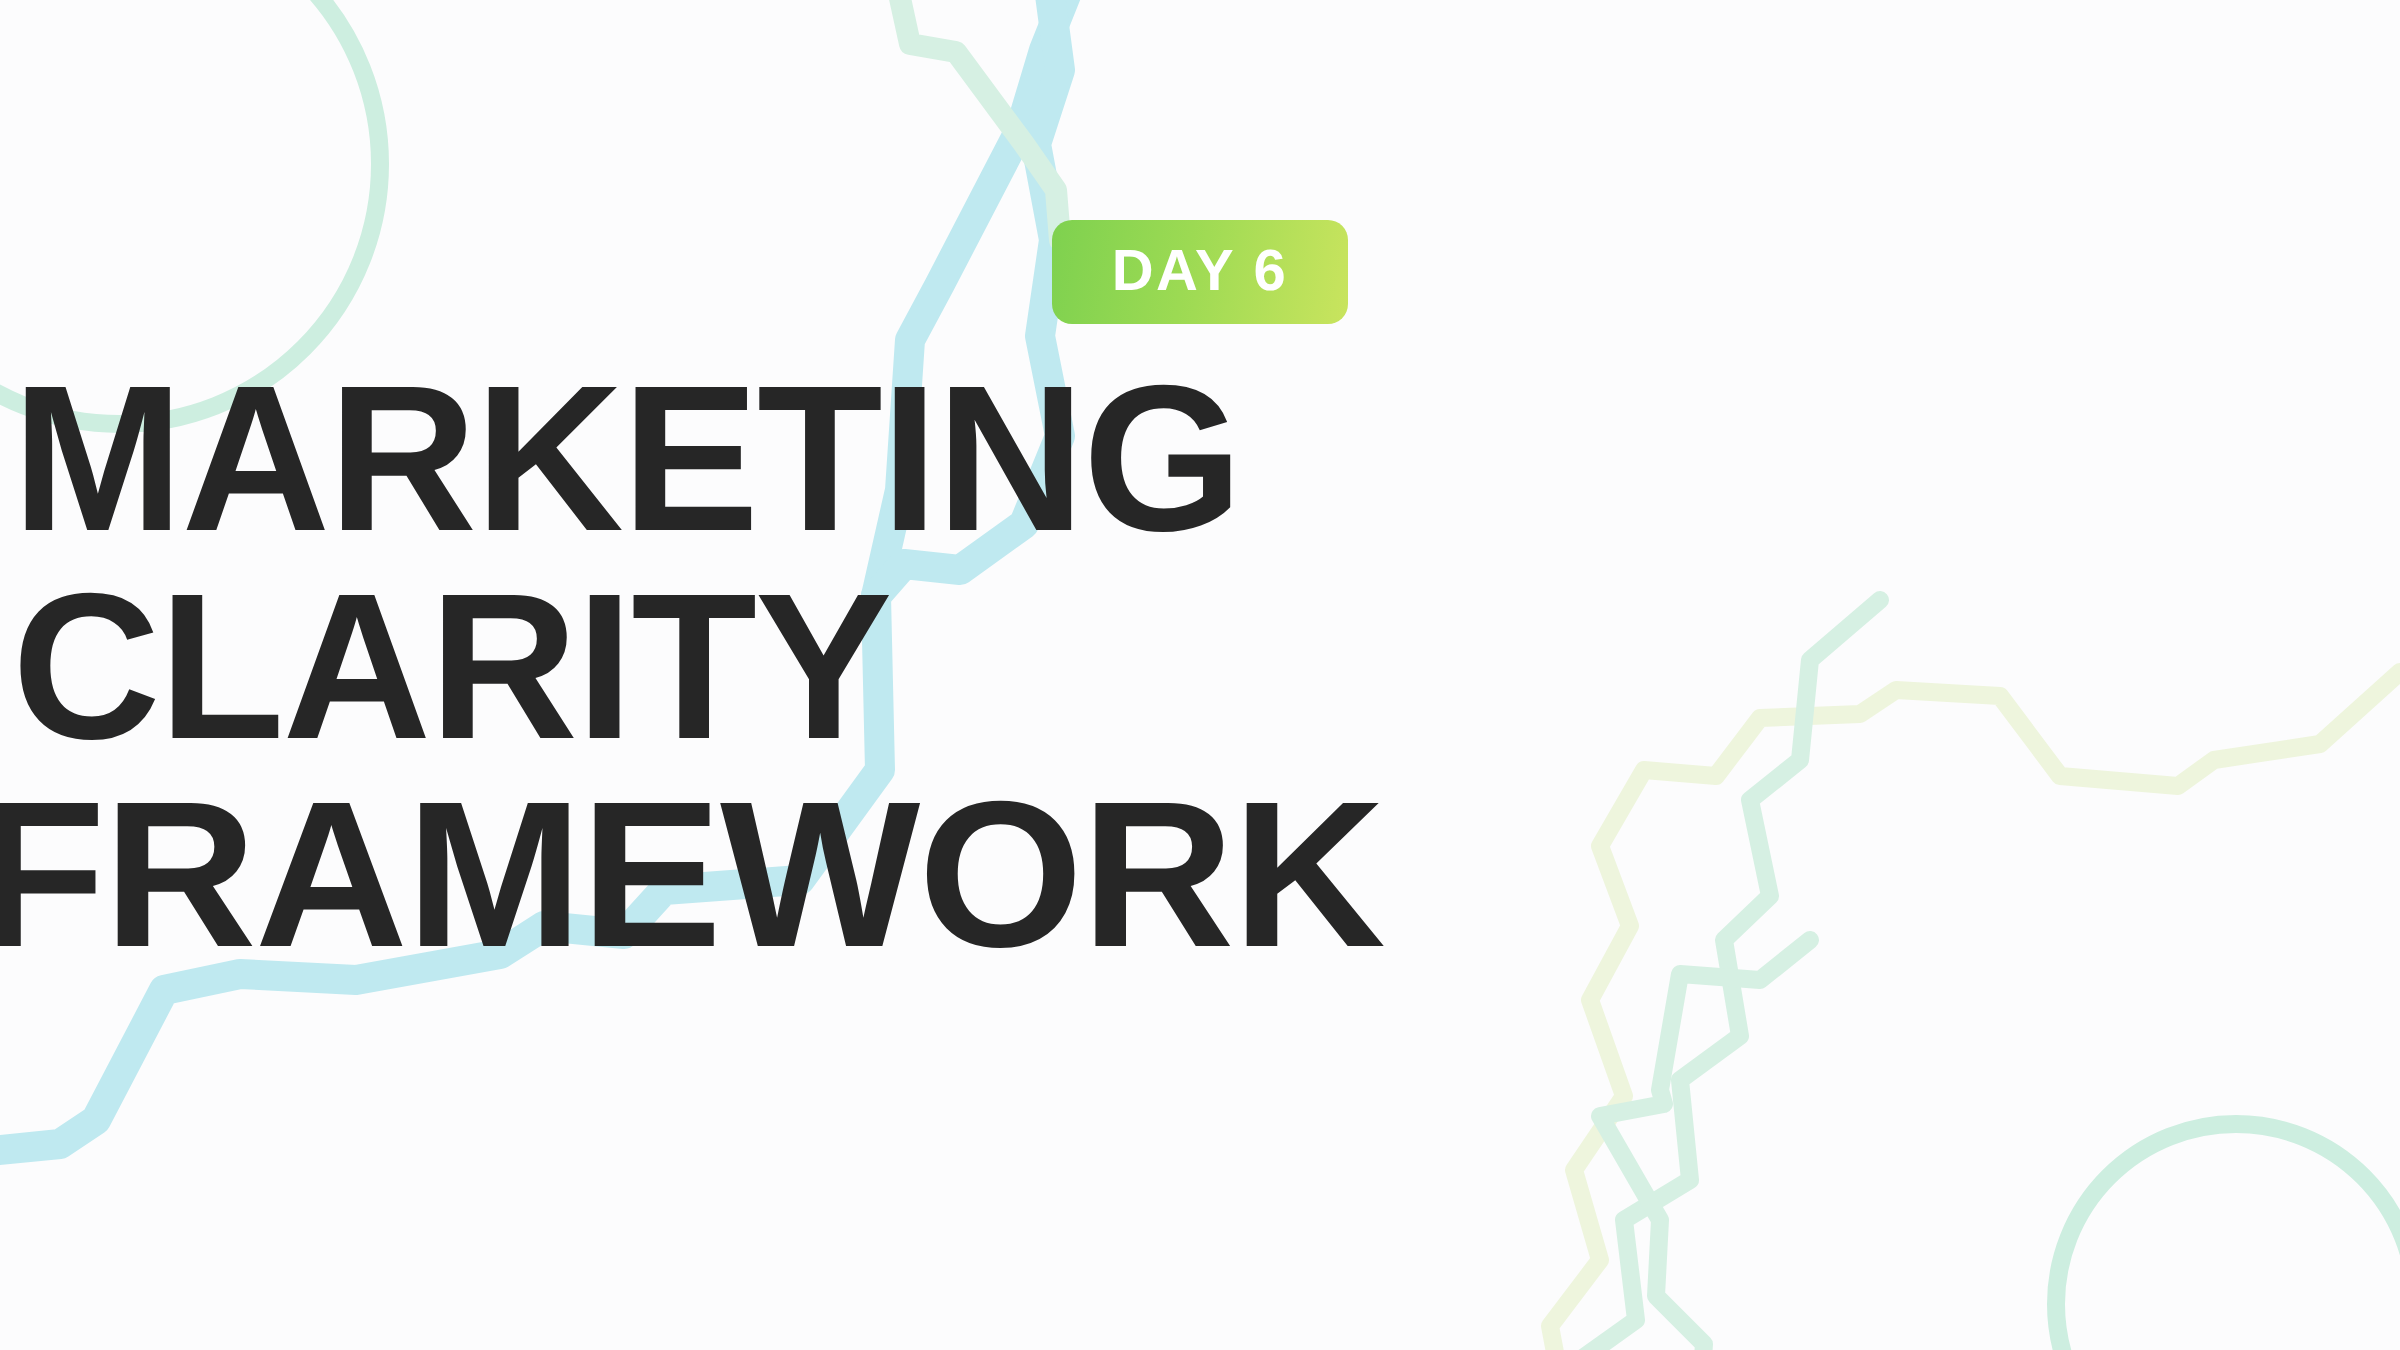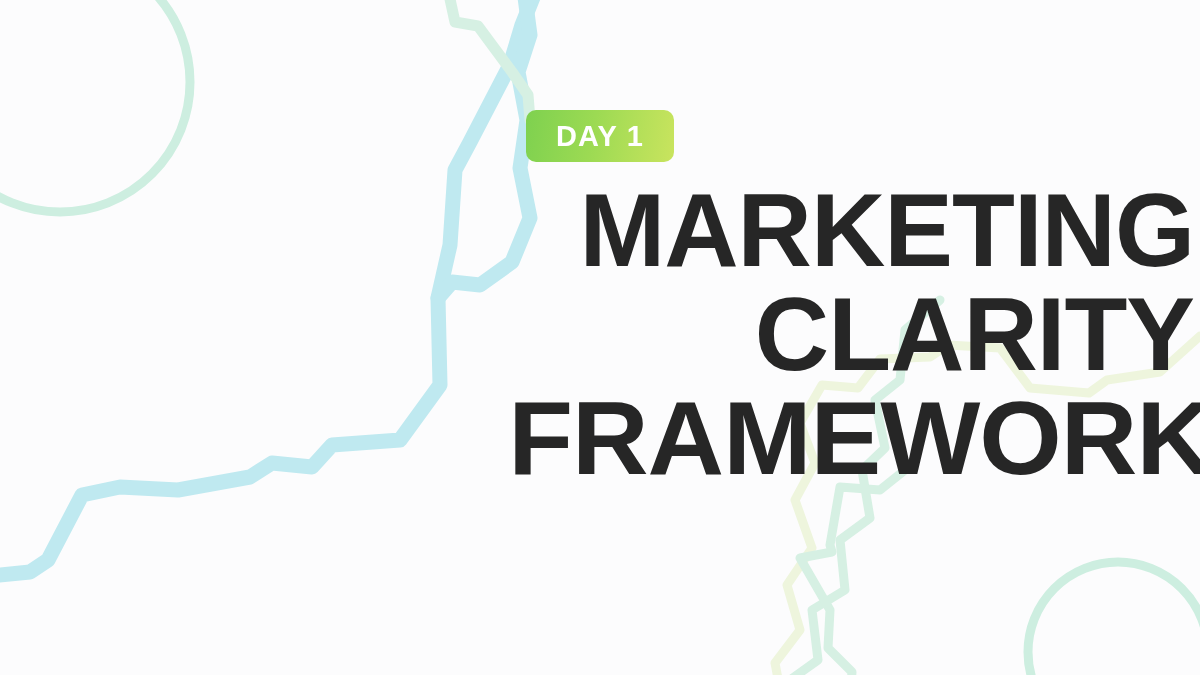--- a/index.html
+++ b/index.html
@@ -58,21 +58,21 @@
     color: #ffffff;
     font-size: 29px;
     font-weight: bold;
     letter-spacing: 1.2px;
     line-height: 1;
   }
 
   #title-block {
     margin-top: 16px;
     width: 1200px;
-    text-align: right;
+    text-align: left;
     color: #262626;
     font-weight: bold;
     text-transform: uppercase;
   }
 
   .title-line {
     display: block;
     font-size: 104px;
     line-height: 104px;
     letter-spacing: -1px;
@@ -110,21 +110,21 @@
 
     <polyline fill="none" stroke="#bfe9f0" stroke-width="15" stroke-linecap="round" stroke-linejoin="round" points="438,298 452,282 480,285 512,262 530,218 520,168 527,120
                       518,72 530,35 524,-10"></polyline>
 
     <polyline fill="none" stroke="#d6f0e3" stroke-width="11" stroke-linecap="round" stroke-linejoin="round" points="448,-10 455,22 478,26 512,72 528,95 530,120"></polyline>
   </svg>
 
   <div id="content">
 
     <div id="day-badge" style="background: linear-gradient(100deg, #7ed14f 0%, #9cda53 45%, #c9e45e 100%);">
-      <span>DAY 1</span>
+      <span>DAY 6</span>
     </div>
 
     <div id="title-block">
       <span class="title-line line-1">MARKETING</span>
       <span class="title-line line-2">CLARITY</span>
       <span class="title-line line-3">FRAMEWORK</span>
     </div>
 
   </div>
 </div>

